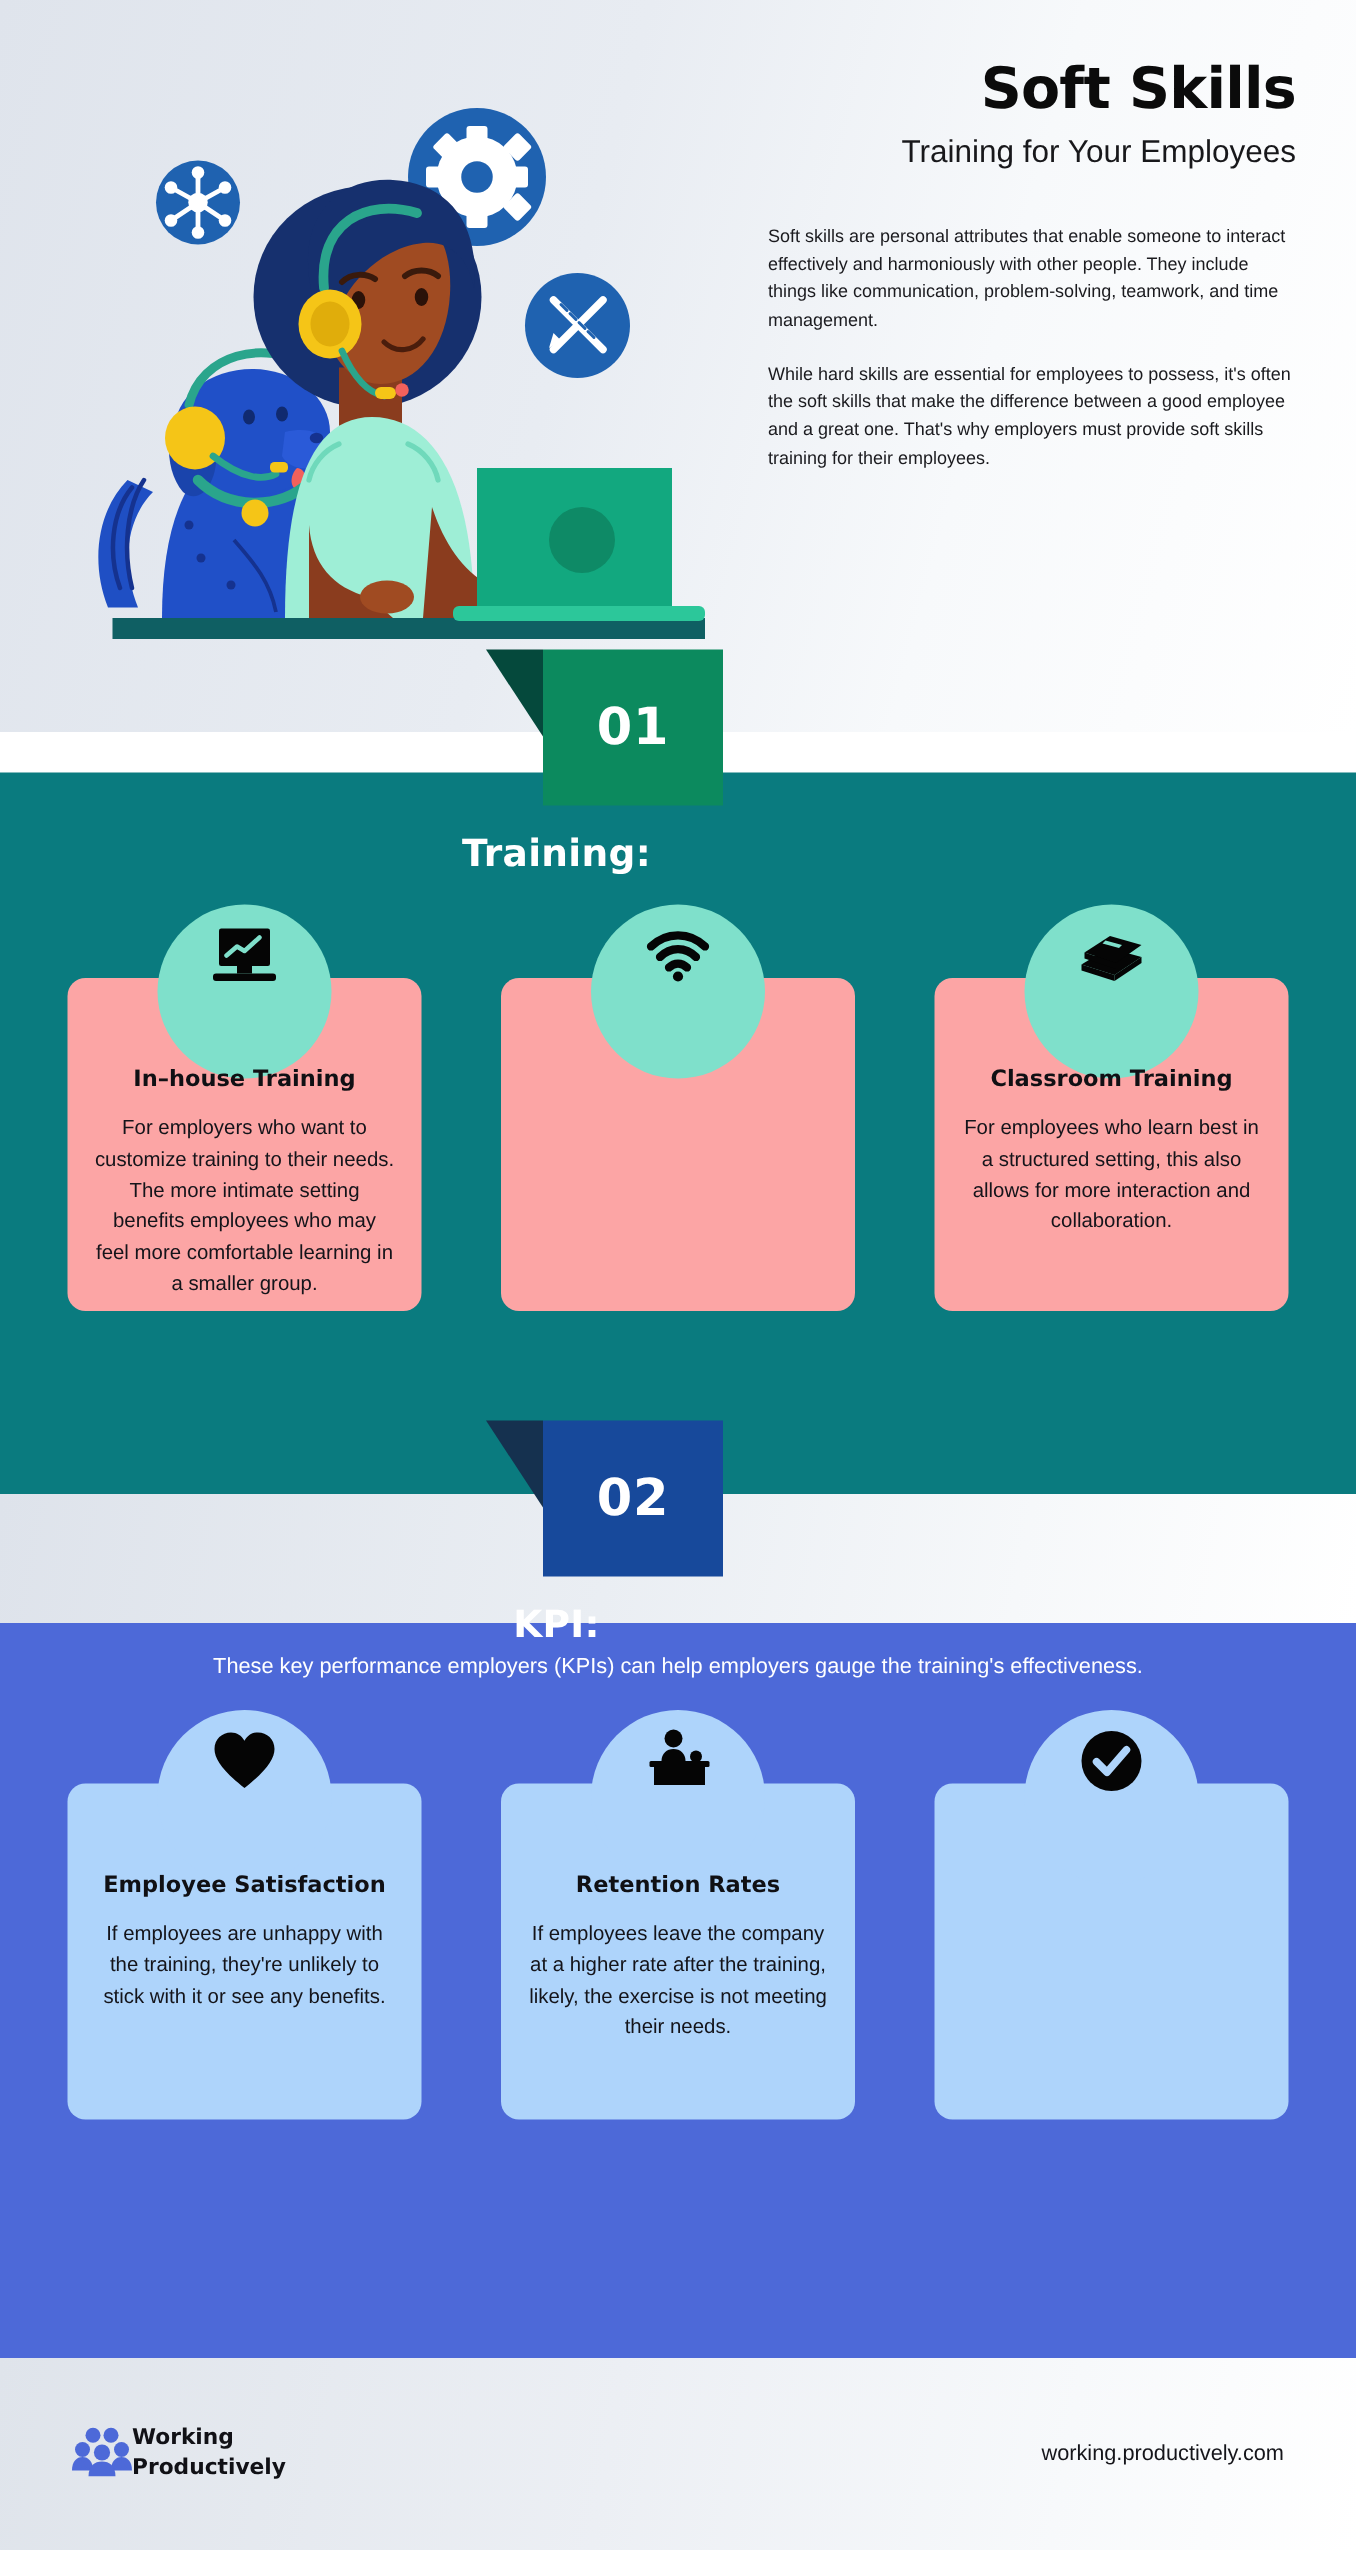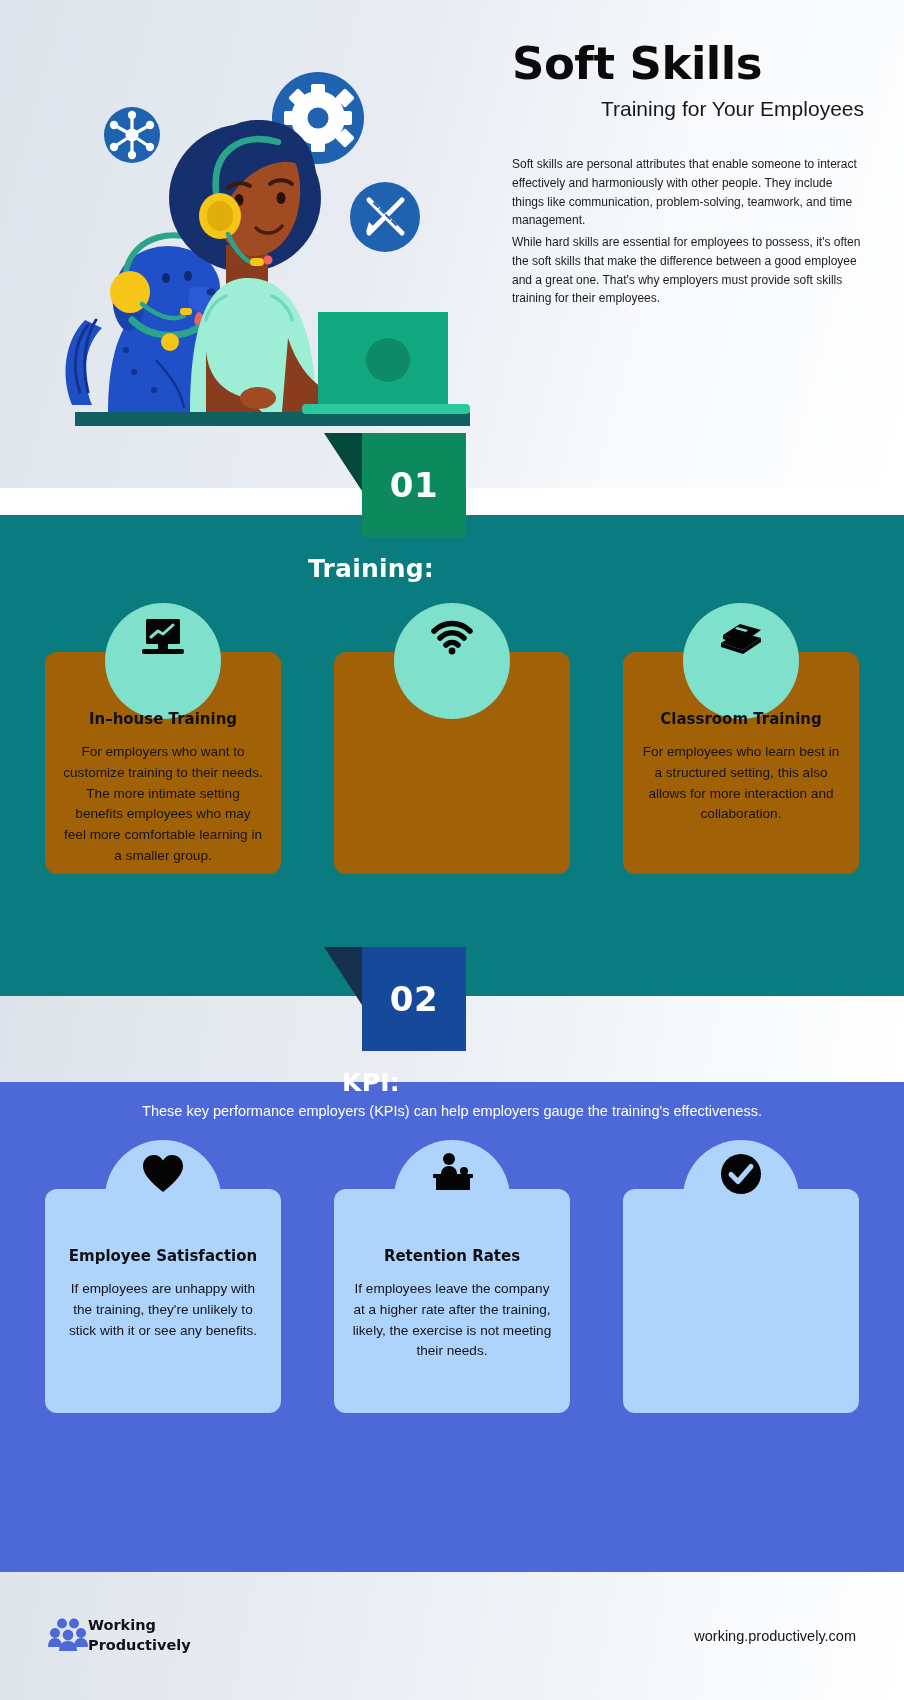--- a/index.html
+++ b/index.html
@@ -36,42 +36,42 @@
   }
   .hero-text {
     position: absolute;
     left: 512px;
     top: 40px;
     width: 352px;
   }
   .hero-title {
     font-family: "DejaVu Sans", sans-serif;
     font-weight: bold;
-    font-size: 45px;
+    font-size: 38px;
     line-height: 1.05;
     letter-spacing: -0.5px;
     color: #0b0b0b;
-    text-align: left;
+    text-align: right;
     margin: 0;
   }
   .hero-subtitle {
     font-size: 21px;
     color: #18181b;
     text-align: right;
     margin: 10px 0 0 0;
     font-weight: 400;
   }
   .hero-para {
     font-size: 12px;
     line-height: 1.56;
     color: #1b1b1f;
     margin: 34px 0 0 0;
     text-align: left;
   }
-  .hero-para + .hero-para { margin-top: 3px; }
+  .hero-para + .hero-para { margin-top: 17px; }
 
   
   .band-teal {
     position: absolute;
     left: 0;
     top: 515px;
     width: 904px;
     height: 481px;
     background: #0a7b7f;
   }
@@ -111,21 +111,21 @@
     left: -38px;
     top: 0;
     width: 0;
     height: 0;
     border-left: 38px solid transparent;
   }
   .num-badge {
     position: absolute;
     left: 0;
     top: 0;
-    width: 104px;
+    width: 120px;
     height: 104px;
     display: flex;
     align-items: center;
     justify-content: center;
     font-family: "DejaVu Sans", sans-serif;
     font-weight: bold;
     font-size: 34px;
     color: #ffffff;
     letter-spacing: 0.5px;
   }
@@ -204,21 +204,21 @@
   }
   .card-text {
     font-size: 13.6px;
     line-height: 1.53;
     color: #14141a;
     text-align: center;
     margin: 0;
   }
 
   .cards-training { top: 652px; }
-  .cards-training .card { background: #a16207; height: 222px; }
+  .cards-training .card { background: #fca5a5; height: 222px; }
   .cards-training .card-bump { background: #7fe0cb; }
 
   .cards-kpi { top: 1189px; }
   .cards-kpi .card { background: #aed4fb; height: 224px; }
   .cards-kpi .card-bump { background: #aed4fb; }
 
   
   .footer-inner {
     position: absolute;
     left: 0;

